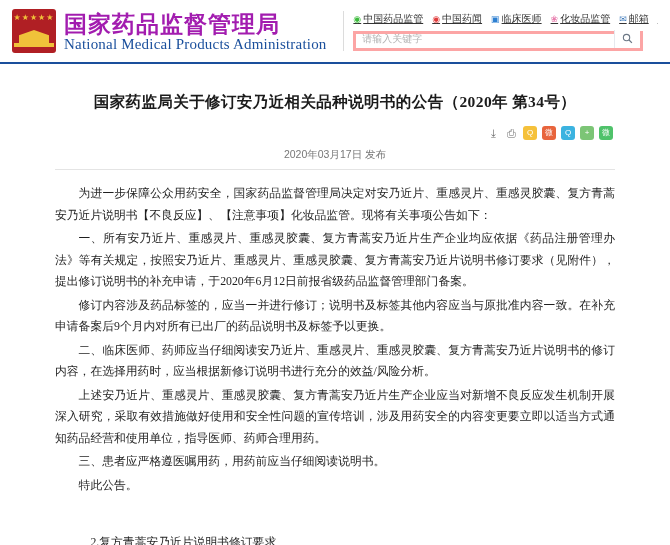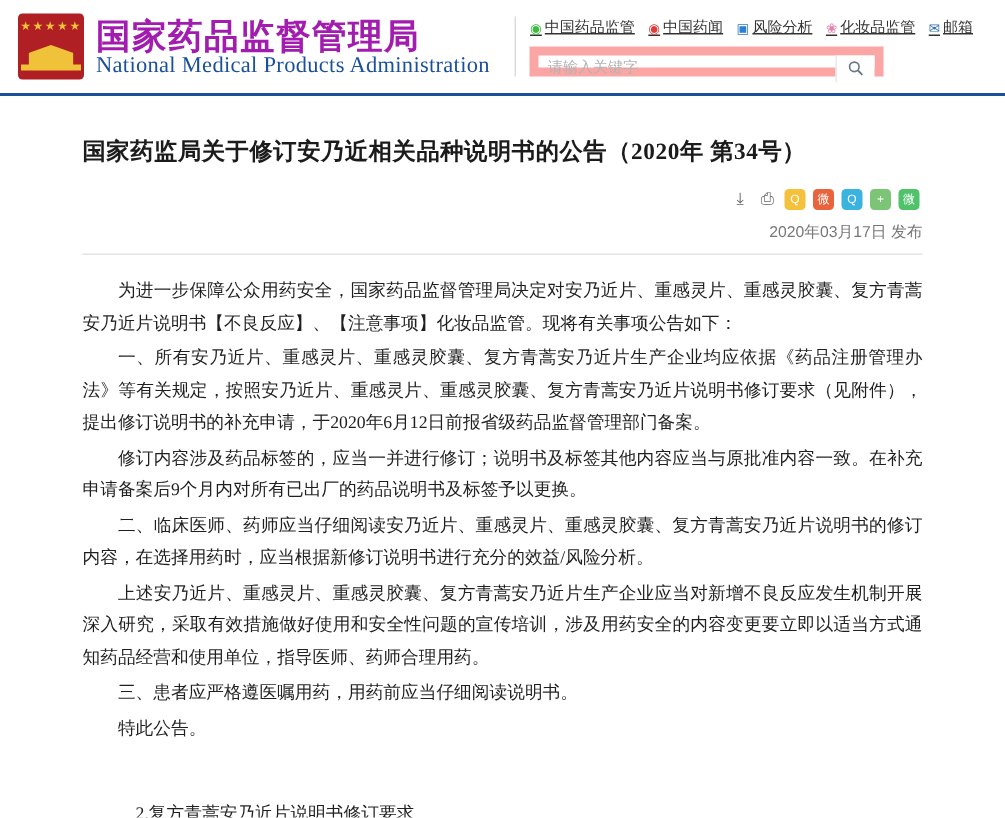--- a/index.html
+++ b/index.html
@@ -108,24 +108,24 @@
   .qlink .ico { font-size: 9px; line-height: 10px; }
   .ico-wx { color: #3cbb3c; }
   .ico-wb { color: #e03c3c; }
   .ico-app { color: #2d7fd1; }
   .ico-cos { color: #e87fae; }
   .ico-mail { color: #2f6fb5; }
   .ico-pub { color: #2d7fd1; }
 
   .searchbar {
     display: flex;
-    align-items: flex-start;
-    width: 236px;
+    align-items: flex-end;
+    width: 290px;
     height: 20px;
-    border: 6px solid #fca5a5;
+    border: 3px solid #fca5a5;
     background: #fff;
   }
   .searchbar input {
     flex: 1 1 auto;
     border: 0;
     outline: 0;
     height: 18px;
     font-size: 10px;
     color: #333;
     padding: 0 6px;
@@ -142,21 +142,21 @@
     cursor: pointer;
   }
   .search-btn svg { display: block; }
 
   
   .article {
     padding: 0 55px;
   }
   .doc-title {
     margin: 26px 0 12px;
-    text-align: left;
+    text-align: center;
     font-family: "Liberation Serif", serif;
     font-weight: bold;
     font-size: 15.5px;
     color: #1b1b1b;
     line-height: 24px;
     letter-spacing: 0.4px;
   }
   .doc-toolbar {
     display: flex;
     justify-content: flex-end;
@@ -185,21 +185,21 @@
   }
   .sh-qzone { background: #f5c13a; }
   .sh-wb    { background: #e8643c; }
   .sh-qq    { background: #3bb3e0; }
   .sh-more  { background: #7cc576; }
   .sh-wx    { background: #4fc26a; }
 
   .doc-date {
     margin-top: 8px;
     padding-bottom: 7px;
-    text-align: right;
+    text-align: center;
     font-size: 10.5px;
     color: #777;
     border-bottom: 1px solid #e4e4e4;
   }
 
   .doc-body {
     margin-top: 13px;
     font-family: "Liberation Serif", serif;
     font-size: 11.8px;
     color: #1f1f1f;
@@ -241,21 +241,21 @@
           <span>中国药品监管</span>
         </a>
 
         <a class="qlink" href="#">
           <span class="ico ico-wb">◉</span>
           <span>中国药闻</span>
         </a>
 
         <a class="qlink" href="#">
           <span class="ico ico-app">▣</span>
-          <span>风险分析</span>
+          <span>临床医师</span>
         </a>
 
         <a class="qlink" href="#">
           <span class="ico ico-cos">❀</span>
           <span>化妆品监管</span>
         </a>
 
         <a class="qlink" href="#">
           <span class="ico ico-mail">✉</span>
           <span>邮箱</span>

